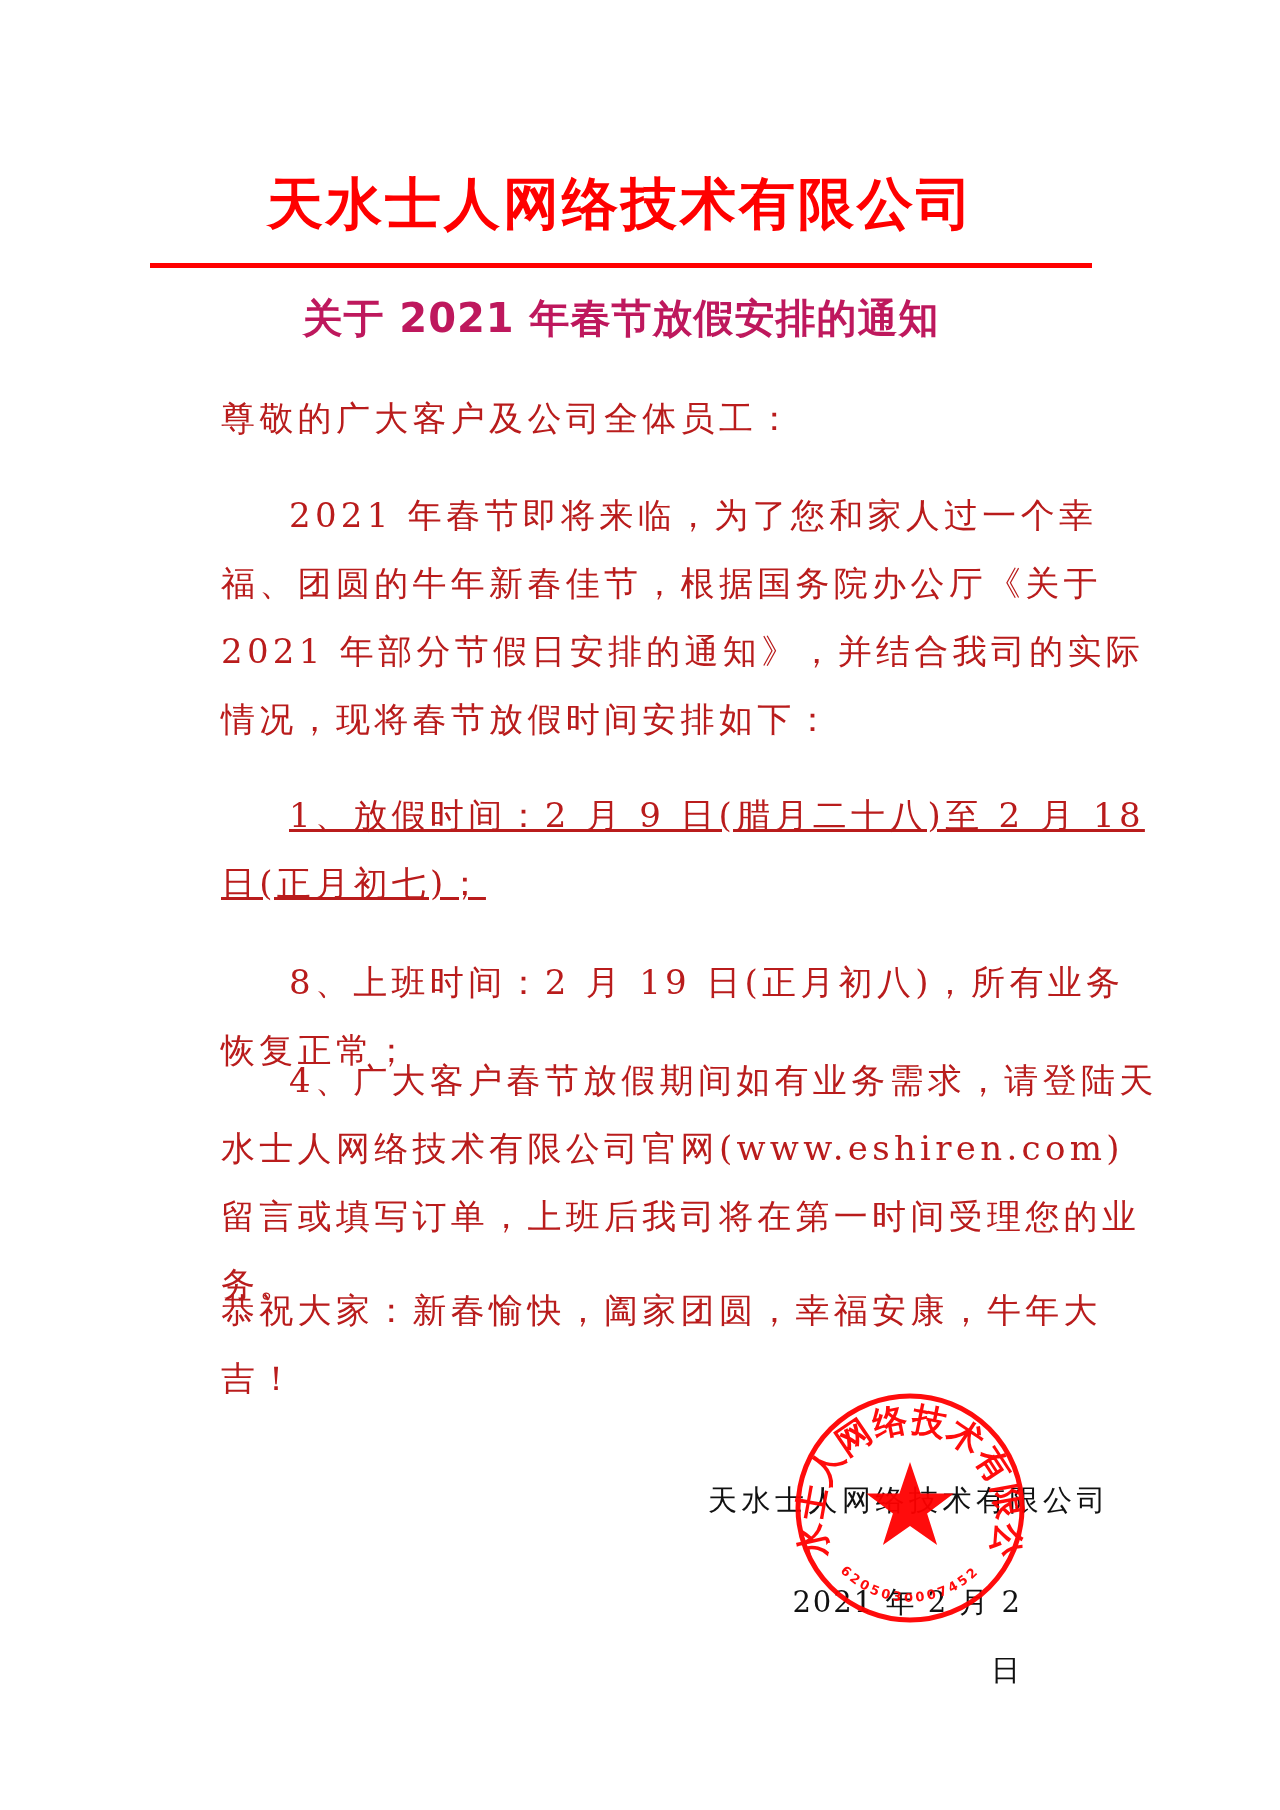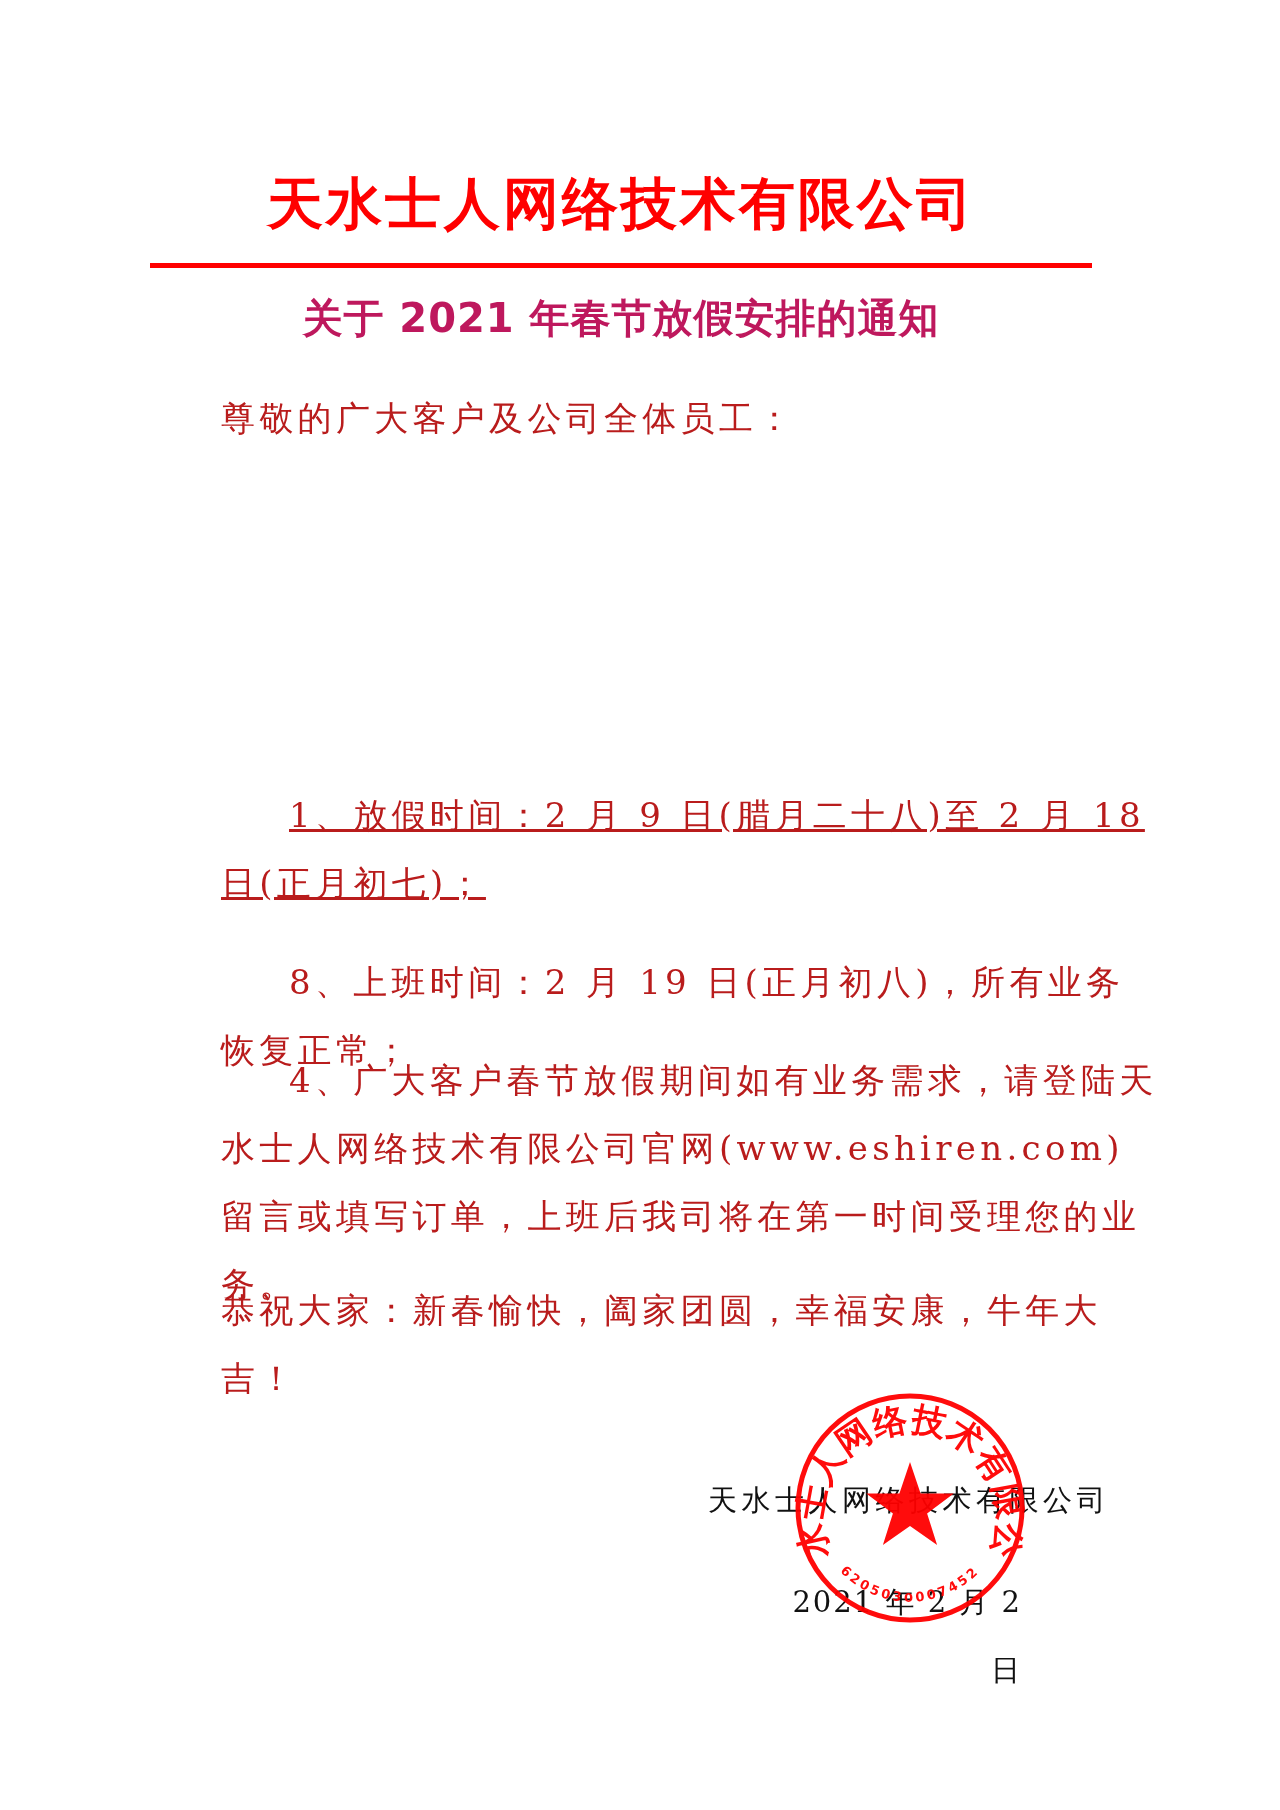--- a/index.html
+++ b/index.html
@@ -59,20 +59,21 @@
 
 <div class="page">
 
   <div class="letterhead">天水士人网络技术有限公司</div>
   <div class="redline"></div>
 
   <div class="doc-title">关于 2021 年春节放假安排的通知</div>
 
   <div class="body-text greeting">尊敬的广大客户及公司全体员工：</div>
 
+  <div class="body-text para1 indent">2021 年春节即将来临，为了您和家人过一个幸福、团圆的牛年新春佳节，根据国务院办公厅《关于 2021 年部分节假日安排的通知》，并结合我司的实际情况，现将春节放假时间安排如下：</div>
 
   <div class="body-text item1 indent">1、放假时间：2 月 9 日(腊月二十八)至 2 月 18 日(正月初七)；</div>
 
   <div class="body-text item2 indent">8、上班时间：2 月 19 日(正月初八)，所有业务恢复正常；</div>
 
   <div class="body-text item3 indent">4、广大客户春节放假期间如有业务需求，请登陆天水士人网络技术有限公司官网(www.eshiren.com)留言或填写订单，上班后我司将在第一时间受理您的业务。</div>
 
   <div class="body-text closing">恭祝大家：新春愉快，阖家团圆，幸福安康，牛年大吉！</div>
 
   <div class="signature">天水士人网络技术有限公司</div>

